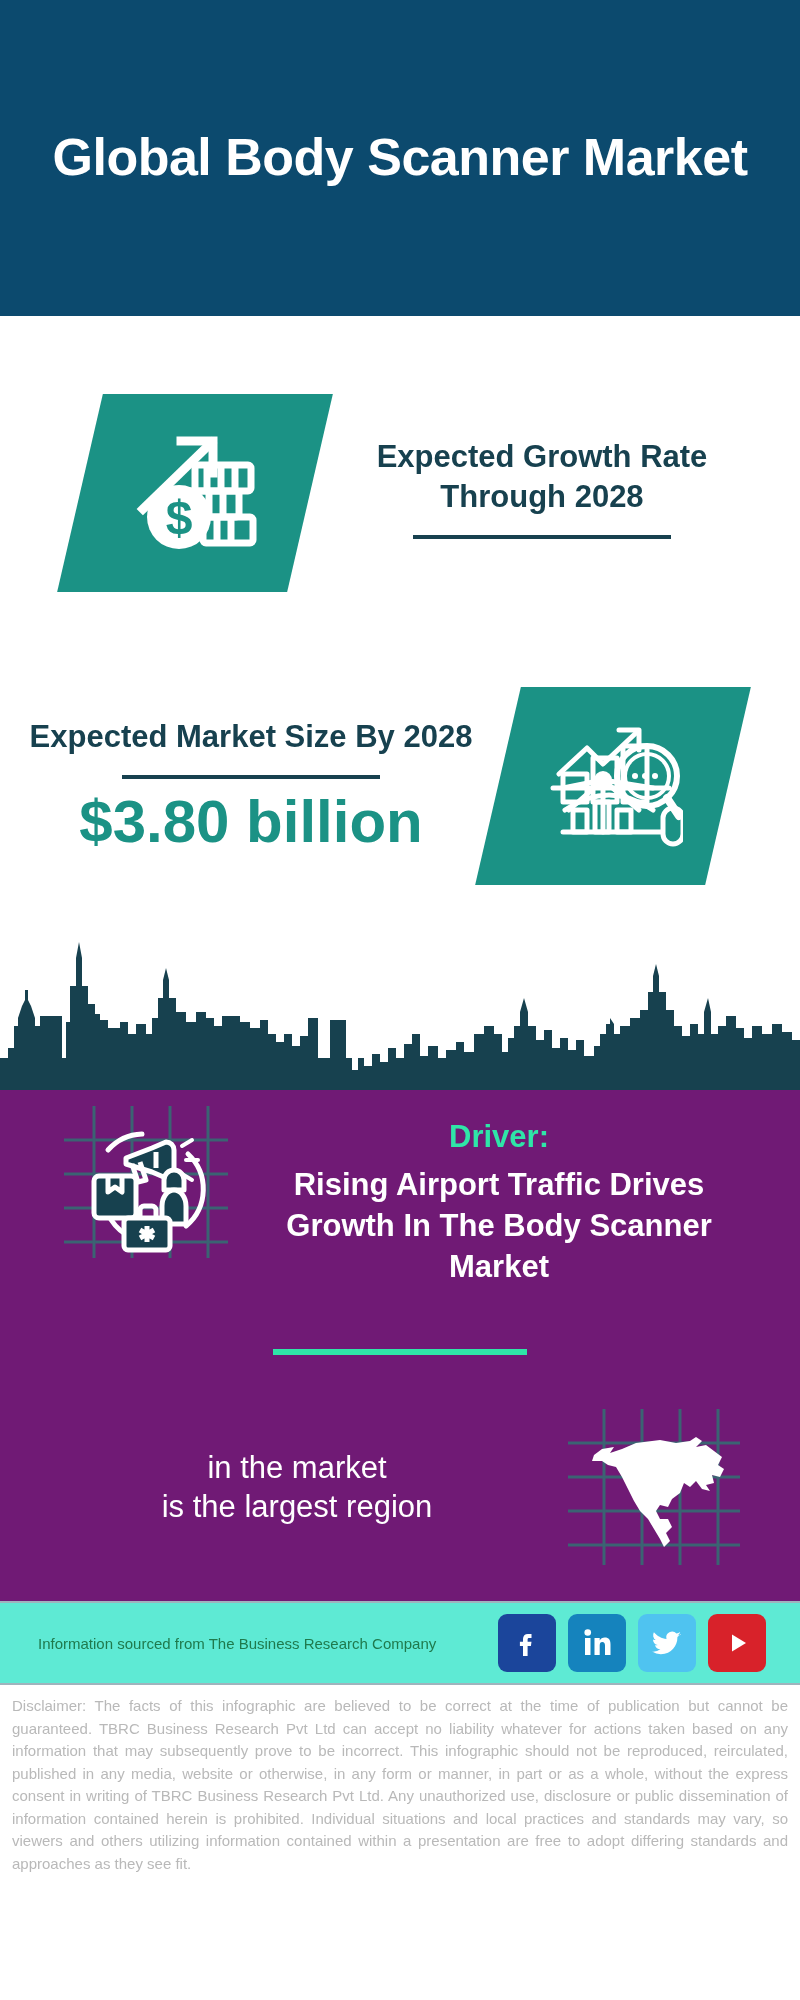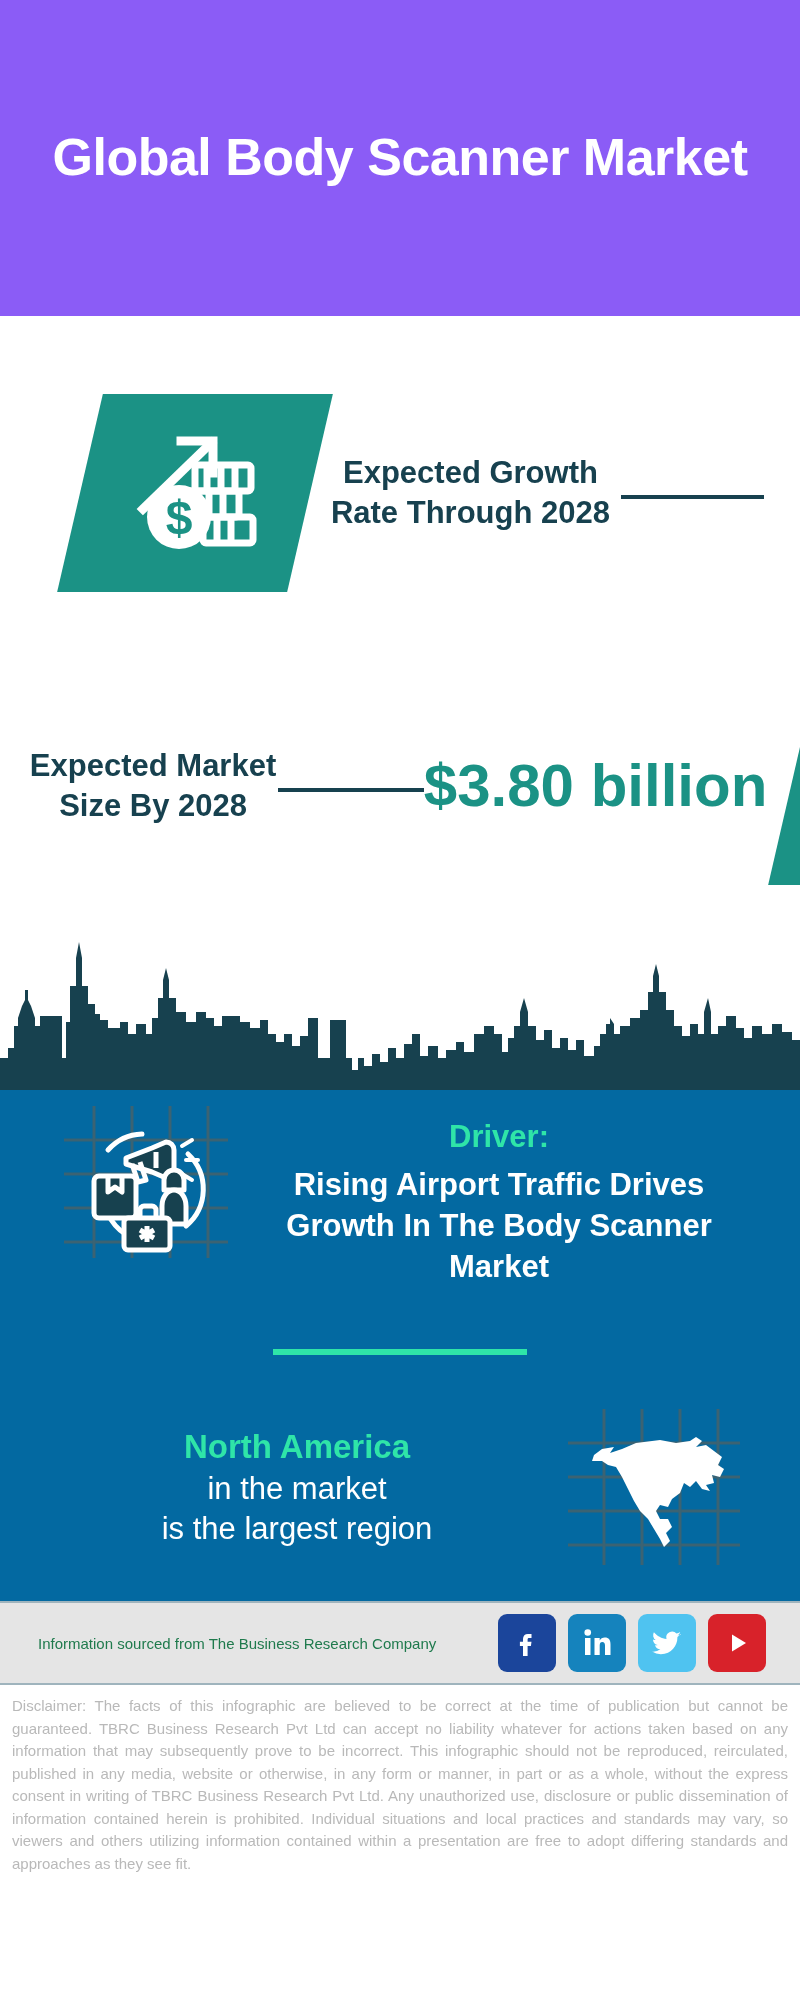--- a/index.html
+++ b/index.html
@@ -13,21 +13,21 @@
     width: 800px;
     height: 2000px;
     background: #ffffff;
     overflow: hidden;
   }
 
   
   .header {
     width: 800px;
     height: 316px;
-    background: #8b5cf6;
+    background: #0c4a6e;
     display: flex;
     align-items: center;
     justify-content: center;
     padding: 0 48px;
   }
   .header-title {
     color: #ffffff;
     font-size: 52px;
     font-weight: bold;
     line-height: 1.18;
@@ -65,21 +65,21 @@
     display: flex;
     align-items: center;
     justify-content: center;
   }
   .tile-1 { margin-left: 80px; }
   .tile-2 { margin-left: 14px; margin-right: 72px; }
 
   .stat-text {
     flex: 1 1 auto;
     display: flex;
-    flex-direction: row;
+    flex-direction: column;
     align-items: center;
     justify-content: center;
     padding: 0 10px;
   }
   .stat-label {
     color: #17414f;
     font-size: 31px;
     font-weight: bold;
     line-height: 1.28;
     text-align: center;
@@ -109,21 +109,21 @@
     height: 160px;
     position: relative;
     background: #ffffff;
     margin-top: -6px;
   }
   .skyline-wrap svg { display: block; width: 800px; height: 160px; }
 
   
   .dark-panel {
     width: 800px;
-    background: #0369a1;
+    background: #701a75;
     padding: 0 0 34px 0;
   }
 
   .driver-row {
     display: flex;
     align-items: flex-start;
     padding: 12px 46px 0 56px;
   }
   .grid-icon {
     flex: 0 0 auto;
@@ -184,21 +184,21 @@
   .region-map {
     flex: 0 0 auto;
     width: 180px;
     height: 160px;
   }
 
   
   .footer-bar {
     width: 800px;
     height: 84px;
-    background: #e5e5e5;
+    background: #5eead4;
     border-top: 2px solid #9fb4bd;
     border-bottom: 2px solid #9fb4bd;
     display: flex;
     align-items: center;
     padding: 0 34px 0 38px;
   }
   .source-text {
     flex: 1 1 auto;
     color: #1f7a4d;
     font-size: 15px;
@@ -359,21 +359,20 @@
       <div class="driver-text">
         <div class="driver-heading">Driver:</div>
         <div class="driver-body">Rising Airport Traffic Drives Growth In The Body Scanner Market</div>
       </div>
     </div>
 
     <div class="mid-divider"></div>
 
     <div class="region-row">
       <div class="region-text">
-        <div class="region-name">North America</div>
         <div class="region-desc">in the market</div>
         <div class="region-desc">is the largest region</div>
       </div>
       <div class="region-map">
         <svg width="180" height="160" viewBox="0 0 180 160">
           <g stroke="#3b6373" stroke-width="3" fill="none">
             <path d="M4 36 H176 M4 70 H176 M4 104 H176 M4 138 H176"></path>
             <path d="M40 2 V158 M78 2 V158 M116 2 V158 M154 2 V158"></path>
           </g>
           <path fill="#ffffff" d="M30 48 L38 42 L50 40 L46 46 L58 42 L72 36 L96 33 L112 36 L126 34 L132 30 L138 34 L132 40 L142 38 L150 44 L158 50 L154 58 L160 62 L156 70 L148 68 L150 76 L142 78 L146 84 L138 82 L132 74 L126 80 L120 76 L116 86 L108 92 L104 100 L96 98 L92 104 L96 112 L104 112 L108 120 L102 126 L106 134 L100 140 L96 132 L90 122 L84 112 L76 104 L70 94 L64 82 L58 70 L52 60 L44 58 L38 54 L28 54 Z"></path>

